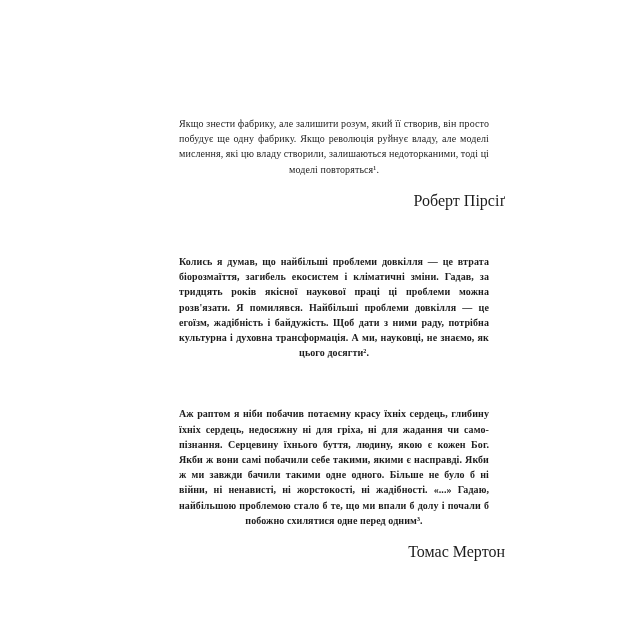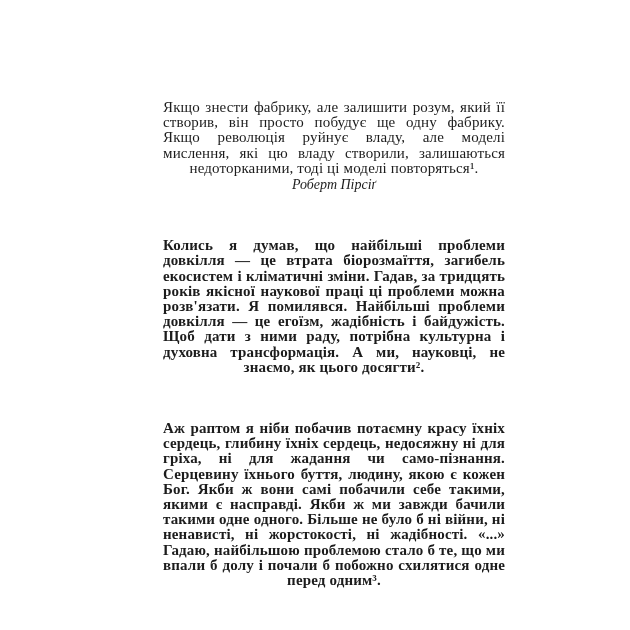--- a/index.html
+++ b/index.html
@@ -21,33 +21,32 @@
     box-sizing: border-box;
     padding: 100px 125px 40px 163px;
   }
   .epigraph {
     margin: 0 0 46px 0;
   }
   .epigraph:last-of-type {
     margin-bottom: 0;
   }
   .quote-text {
-    font-size: 15px;
+    font-size: 10px;
     line-height: 15.2px;
     text-align: justify;
     text-align-last: center;
-    margin: 0;
+    margin: 16px;
     color: #1c1c1c;
     letter-spacing: 0.01em;
   }
   .attribution {
-    font-size: 14px;
+    font-size: 16px;
     line-height: 15.2px;
-    font-style: italic;
-    text-align: center;
+    text-align: right;
     margin: 1px 0 0 0;
     color: #1c1c1c;
   }
   .block-2 .quote-text,
   .block-3 .quote-text {
     text-align-last: center;
     font-weight: bold;
   }
 </style>
 </head>
@@ -59,15 +58,16 @@
     <p class="quote-text">Якщо знести фабрику, але залишити розум, який її створив, він просто побудує ще одну фабрику. Якщо революція руйнує владу, але моделі мислення, які цю владу створили, залишаються недоторканими, тоді ці моделі повторяться¹.</p>
     <p class="attribution">Роберт Пірсіґ</p>
   </div>
 
   <div class="epigraph block-2">
     <p class="quote-text">Колись я думав, що найбільші проблеми довкілля — це втрата біорозмаїття, загибель екосистем і кліматичні зміни. Гадав, за тридцять років якісної наукової праці ці проблеми можна розв'язати. Я помилявся. Найбільші проблеми довкілля — це егоїзм, жадібність і байдужість. Щоб дати з ними раду, потрібна культурна і духовна трансформація. А ми, науковці, не знаємо, як цього досягти².</p>
   </div>
 
   <div class="epigraph block-3">
     <p class="quote-text">Аж раптом я ніби побачив потаємну красу їхніх сердець, глибину їхніх сердець, недосяжну ні для гріха, ні для жадання чи само-пізнання. Серцевину їхнього буття, людину, якою є кожен Бог. Якби ж вони самі побачили себе такими, якими є насправді. Якби ж ми завжди бачили такими одне одного. Більше не було б ні війни, ні ненависті, ні жорстокості, ні жадібності. «...» Гадаю, найбільшою проблемою стало б те, що ми впали б долу і почали б побожно схилятися одне перед одним³.</p>
+    <p class="attribution">Томас Мертон</p>
   </div>
 
 </div>
 
 </body></html>

